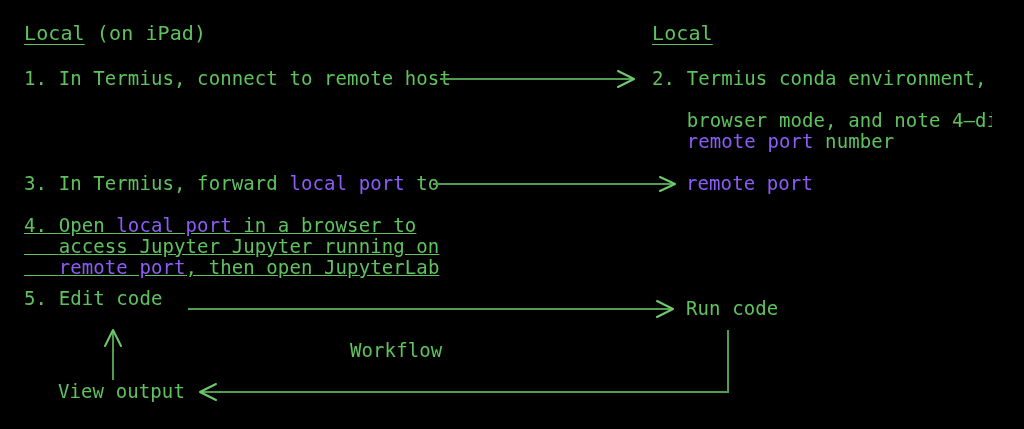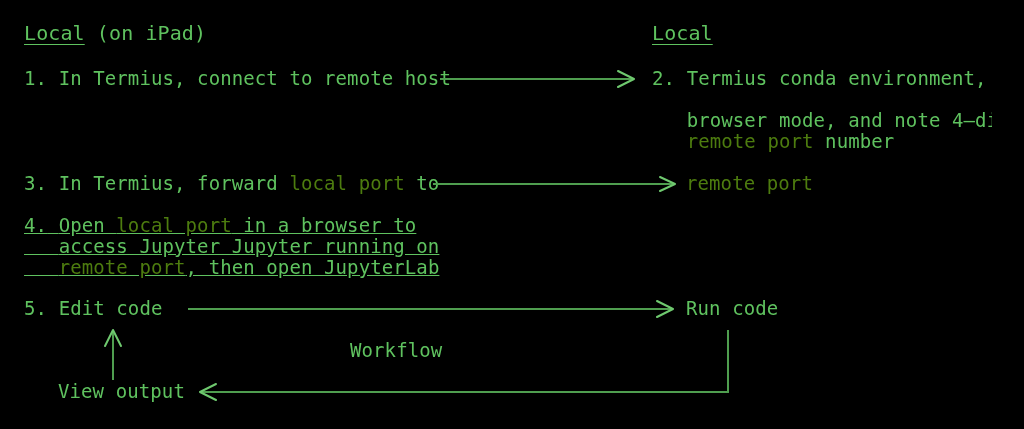--- a/index.html
+++ b/index.html
@@ -29,21 +29,21 @@
   .heading {
     font-size: 20px;
     line-height: 22px;
   }
   .uline {
     text-decoration: underline;
     text-underline-offset: 4px;
     text-decoration-thickness: 1px;
   }
   .port {
-    color: #4d7c0f;
+    color: #8b5cf6;
   }
   svg.overlay {
     position: absolute;
     left: 0;
     top: 0;
     width: 1024px;
     height: 429px;
     pointer-events: none;
   }
   .stroke {
@@ -71,21 +71,21 @@
   <div class="txt" style="left:24px; top:68px;"><span>1.</span><span> </span><span>In Termius, connect to remote host</span></div>
 
   <div class="txt" style="left:652px; top:68px;"><span>2.</span><span> </span><span>Termius conda environment,</span><br><span>   </span><br><span>   </span><span>browser mode, and note 4–digit</span><br><span>   </span><span class="port">remote port</span><span> number</span></div>
 
   <div class="txt" style="left:24px; top:173px;"><span>3.</span><span> </span><span>In Termius, forward </span><span class="port">local port</span><span> to</span></div>
 
   <div class="txt port" style="left:686px; top:173px;">remote port</div>
 
   <div class="txt" style="left:24px; top:215px;text-decoration:underline;"><span>4.</span><span> </span><span>Open </span><span class="port">local port</span><span> in a browser to</span><br><span>   </span><span>access Jupyter Jupyter running on</span><br><span>   </span><span class="port">remote port</span><span>, then open JupyterLab</span></div>
 
-  <div class="txt" style="left:24px; top:298px;text-align:center;"><span>5.</span><span> </span><span>Edit code</span></div>
+  <div class="txt" style="left:24px; top:288px;text-align:center;"><span>5.</span><span> </span><span>Edit code</span></div>
 
   <div class="txt" style="left:350px; top:340px;">Workflow</div>
 
   <div class="txt" style="left:686px; top:298px;">Run code</div>
 
   <div class="txt" style="left:58px; top:381px;text-align:right;">View output</div>
 
   <svg class="overlay" viewBox="0 0 1024 429">
 
     <g>

